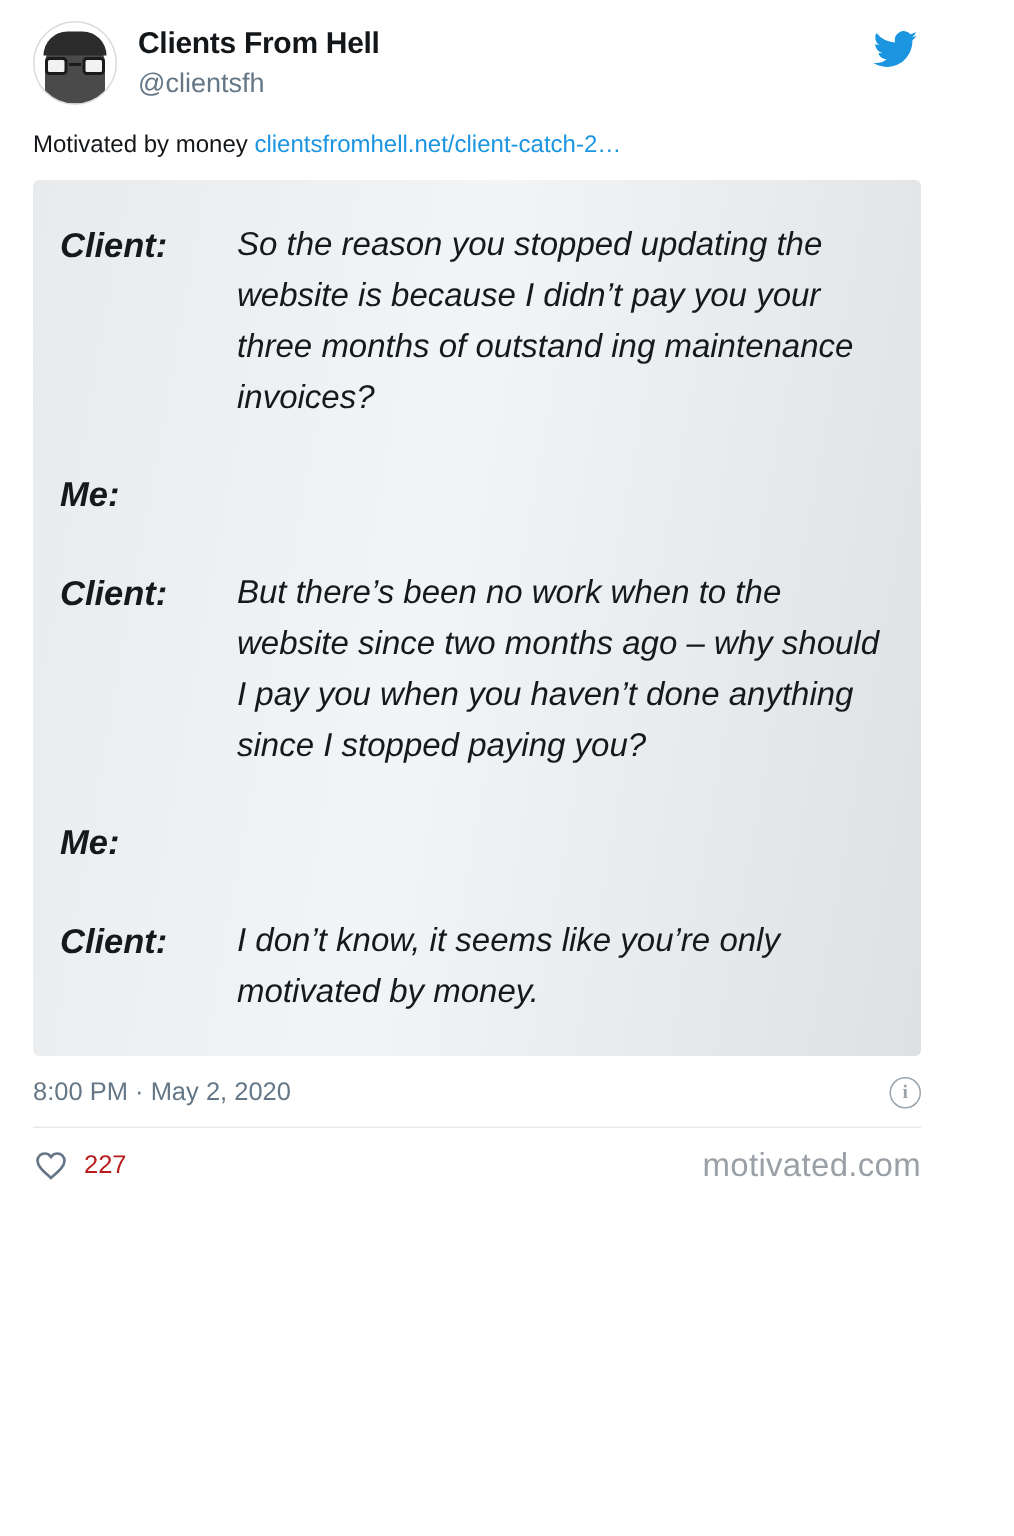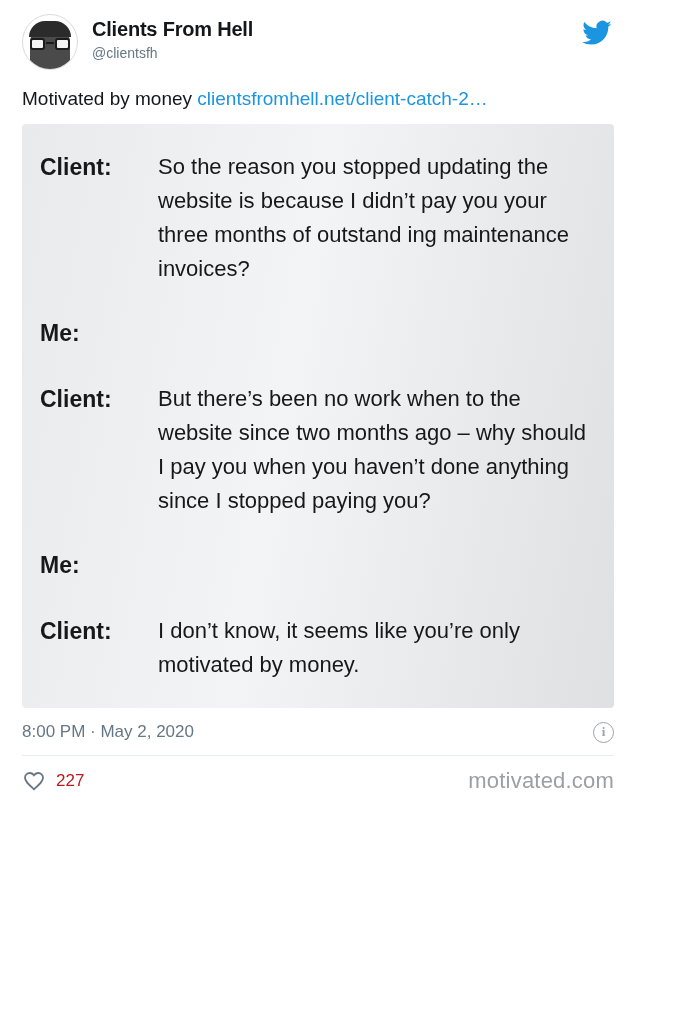--- a/index.html
+++ b/index.html
@@ -86,52 +86,53 @@
   }
   .names { display: flex; flex-direction: column; justify-content: center; padding-top: 3px; }
   .display-name {
     font-size: 20px;
     font-weight: bold;
     color: #14171a;
     line-height: 1.25;
     letter-spacing: -0.2px;
   }
   .handle {
-    font-size: 14px;
+    font-size: 18px;
     color: #657786;
     line-height: 1.3;
     margin-top: 2px;
   }
   .bird {
     position: absolute;
     right: 0;
     top: 4px;
     width: 34px;
     height: 30px;
   }
   
   .tweet-text {
-    font-size: 19px;
+    font-size: 16px;
     line-height: 1.35;
     color: #14171a;
     margin: 8px 0 12px 0;
     word-wrap: break-word;
   }
   .tweet-text .link { color: #1b95e0; }
   
   .conv-image {
     background: linear-gradient(100deg, #e9eaec 0%, #f3f4f5 45%, #dfe0e2 100%);
     border-radius: 4px;
     padding: 26px 22px 26px 18px;
     flex: 0 0 auto;
   }
   .conv-row {
     display: flex;
     align-items: flex-start;
     margin-bottom: 30px;
+    font-style: italic;
   }
   .conv-row:last-child { margin-bottom: 0; }
   .speaker {
     flex: 0 0 118px;
     font-size: 23px;
     font-weight: bold;
     color: #16181a;
     line-height: 1.55;
   }
   .line {

